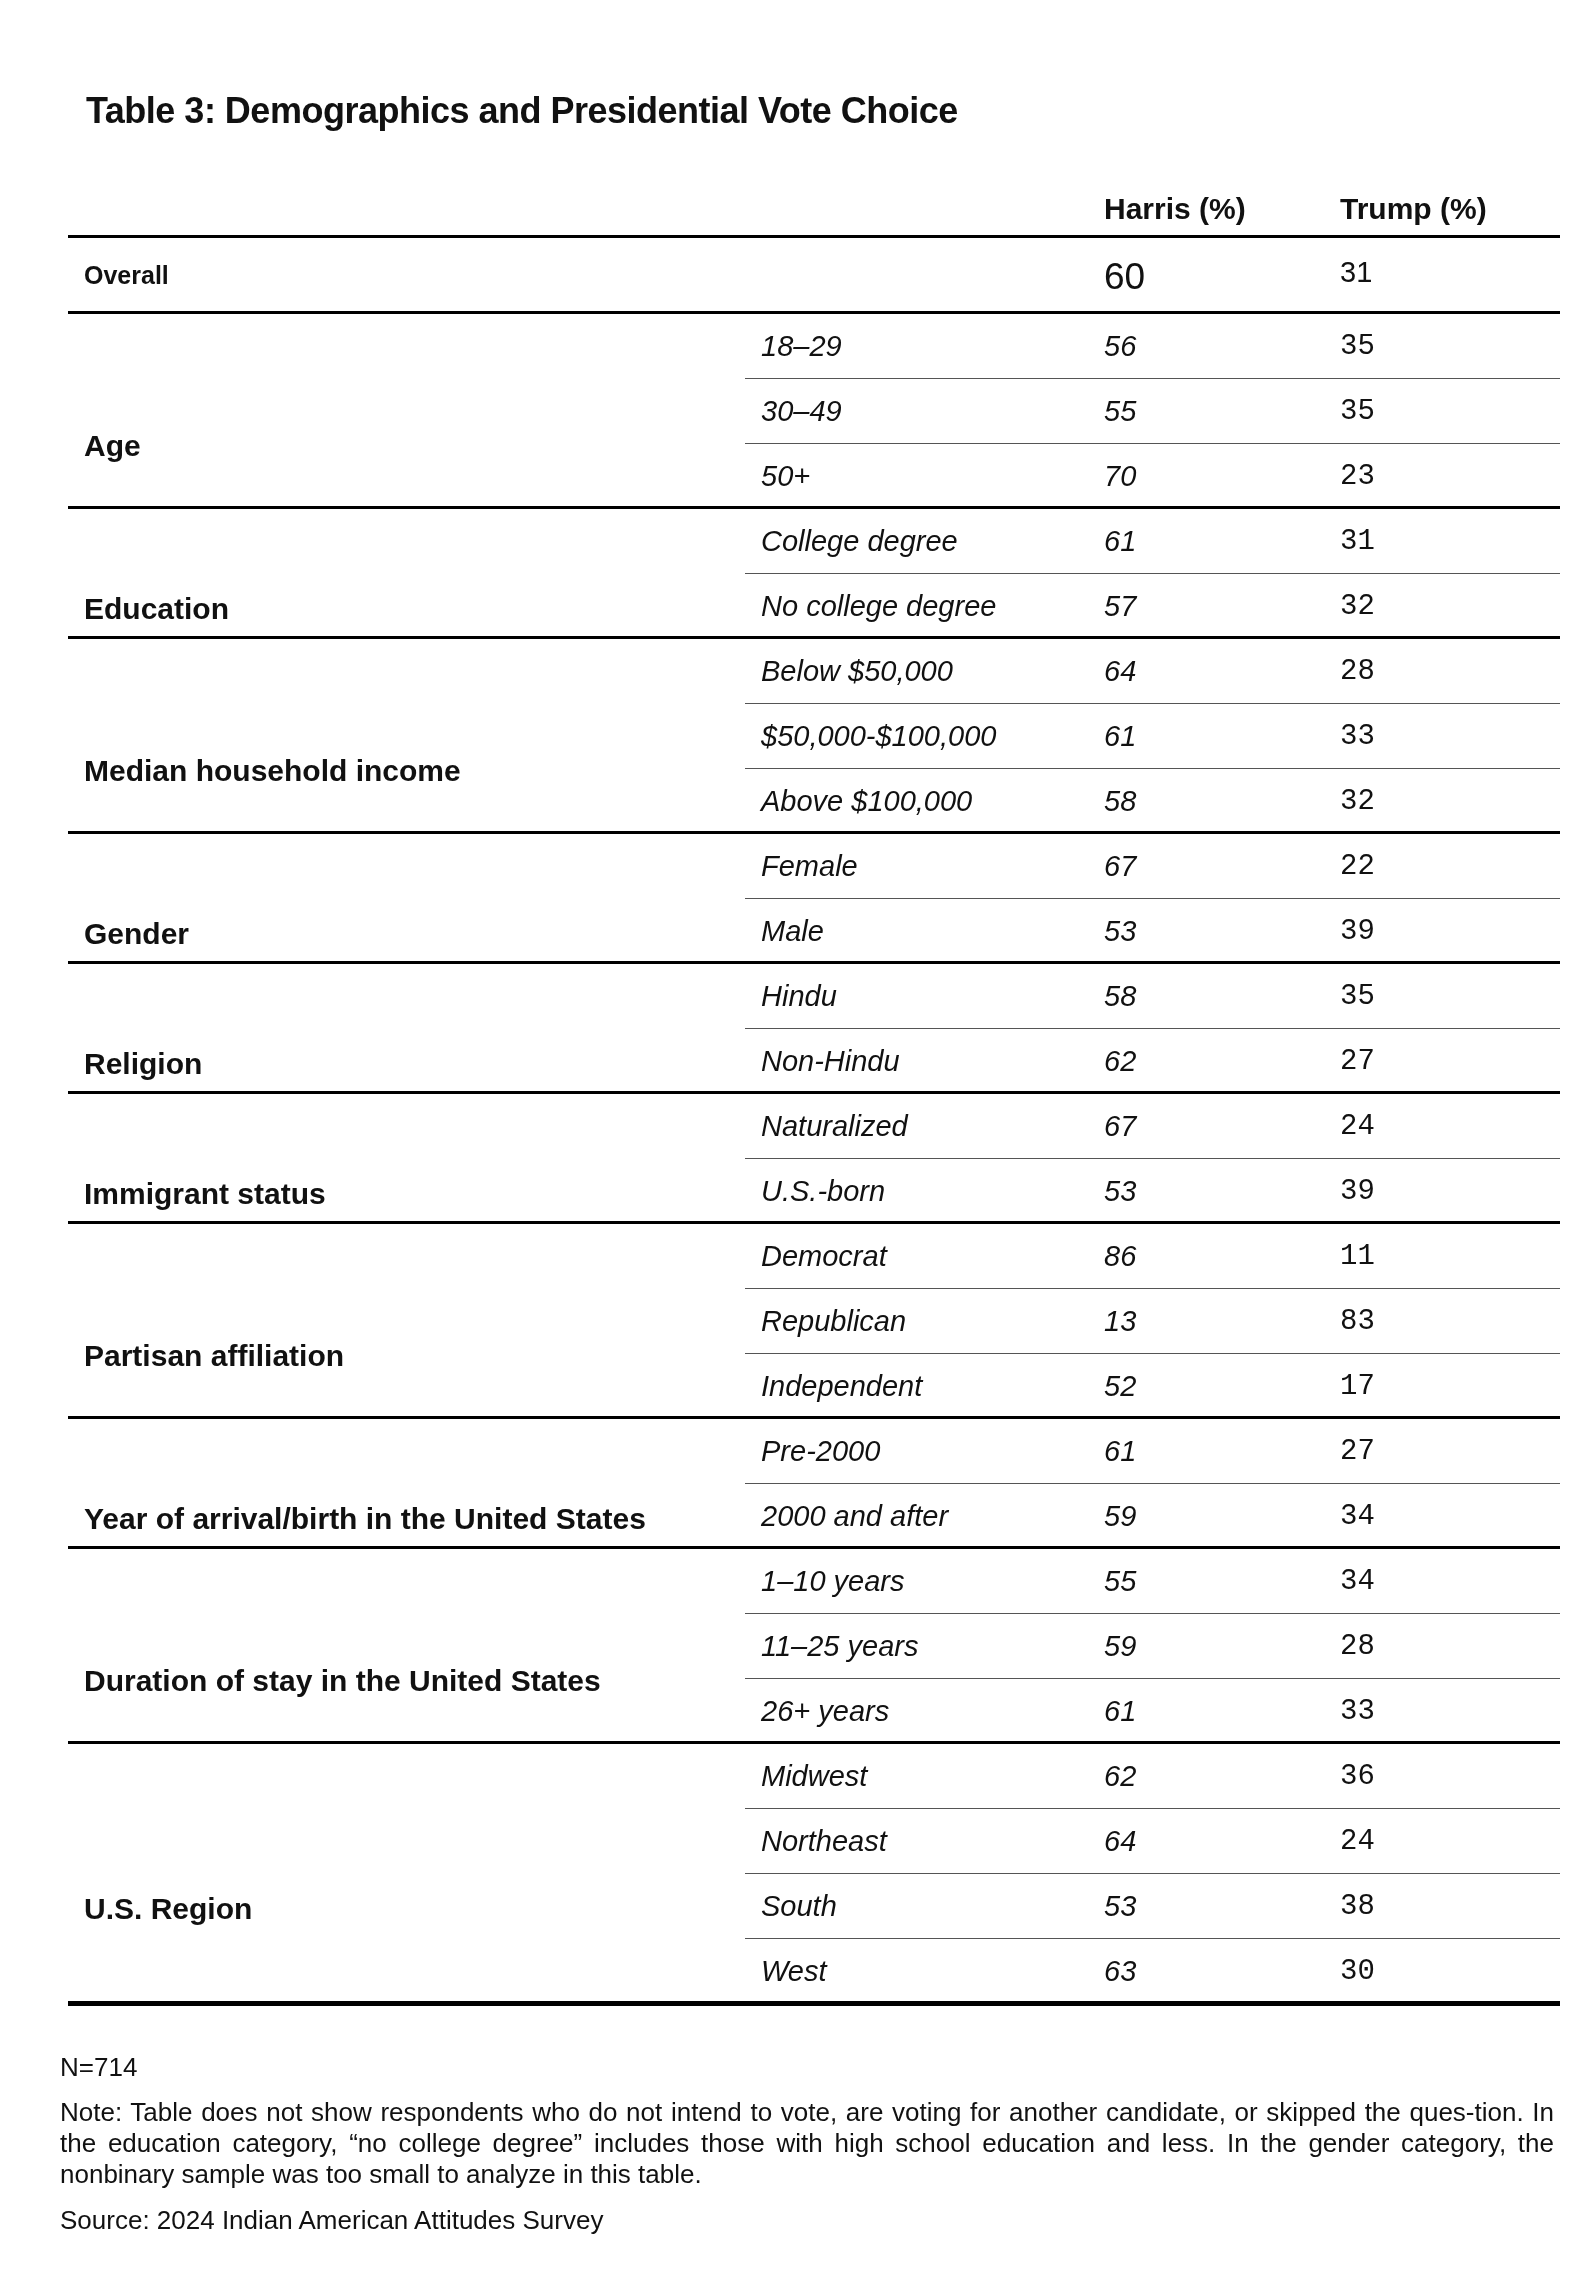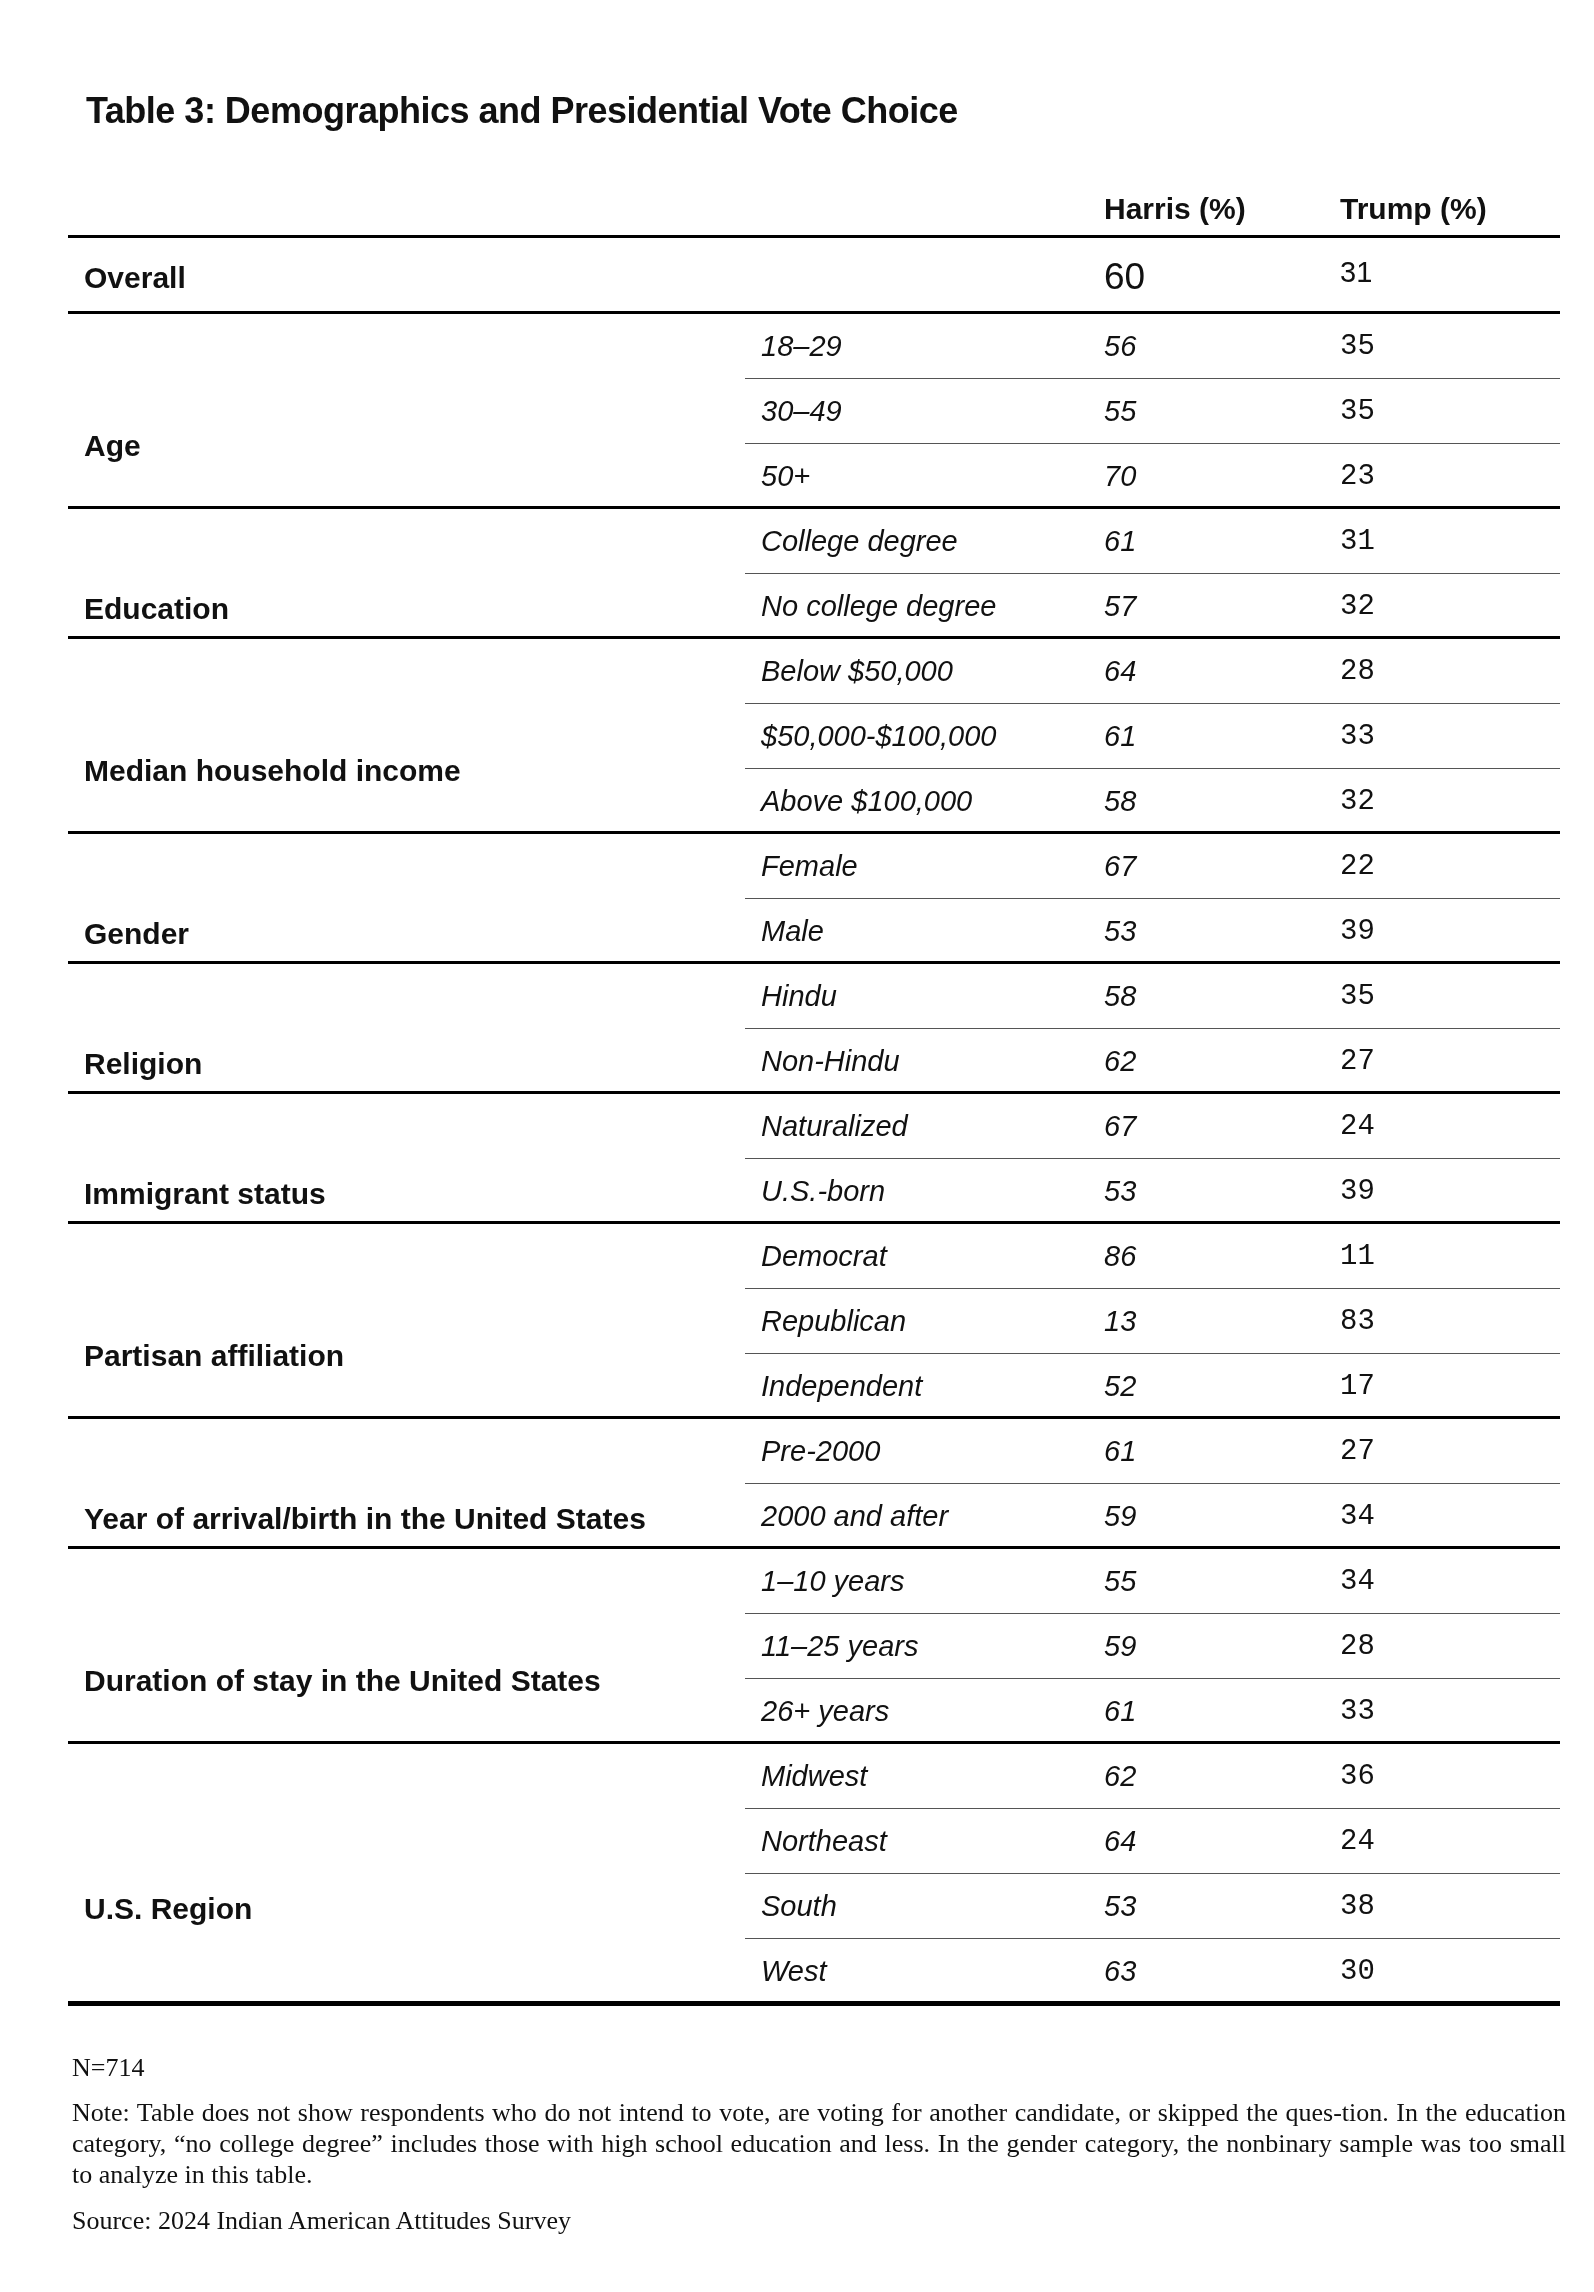--- a/index.html
+++ b/index.html
@@ -4,32 +4,32 @@
 <style>
   html, body { margin: 0; padding: 0; background: #ffffff; }
   body { width: 1594px; height: 2293px; position: relative; font-family: "Liberation Sans", "DejaVu Sans", sans-serif; color: #111; overflow: hidden; }
   .title { position: absolute; left: 68px; top: 72px; font-size: 36px; font-weight: bold; letter-spacing: -0.5px; margin: 18px; }
   .tbl { position: absolute; left: 68px; top: 180px; width: 1492px; }
   .hdr { position: relative; height: 55px; border-bottom: 3.6px solid #000; text-align: right; }
   .hdr span { position: absolute; bottom: 9px; font-size: 30px; font-weight: bold; }
   .hdr .h1 { left: 1036px; }
   .hdr .h2 { left: 1272px; }
   .overall { position: relative; height: 73px; border-bottom: 3.6px solid #000; }
-  .overall .lbl { position: absolute; left: 16px; top: 23.4px; font-size: 30px; font-weight: bold; }
+  .overall .lbl { position: absolute; left: 16px; top: 23.4px; font-size: 25px; font-weight: bold; }
   .overall .v1 { position: absolute; left: 1036px; top: 18px; font-size: 37px; }
   .overall .v2 { position: absolute; left: 1272px; top: 18px; font-size: 29px; }
   .group { position: relative; border-bottom: 3.6px solid #000; }
   .group.last { border-bottom: 5.4px solid #000; }
   .group .glabel { position: absolute; left: 16px; top: 50%; transform: translateY(-50%); font-size: 30px; font-weight: bold; margin-top: 36px; }
   .sub { position: relative; margin-left: 677px; height: 64px; border-bottom: 1.4px solid #555; }
   .sub:last-child { border-bottom: none; height: 62px; }
   .sub .sl { position: absolute; left: 16px; top: 16px; font-size: 29px; font-style: italic; }
   .sub .v1 { position: absolute; left: 359px; top: 16px; font-size: 29px; font-style: italic; }
   .sub .v2 { position: absolute; left: 595px; top: 16px; font-size: 29px; font-family: Liberation Mono, monospace; }
-  .notes { position: absolute; left: 72px; top: 2052px; width: 1494px; font-size: 26px; line-height: 31px; font-family: Liberation Serif, serif; }
+  .notes { position: absolute; left: 60px; top: 2052px; width: 1494px; font-size: 26px; line-height: 31px; }
   .notes p { margin: 0 0 14.4px 0; }
   .notes .note { text-align: justify; }
 </style>
 </head>
 <body>
 
 <h1 class="title">Table 3: Demographics and Presidential Vote Choice</h1>
 
 <div class="tbl">
   <div class="hdr">

